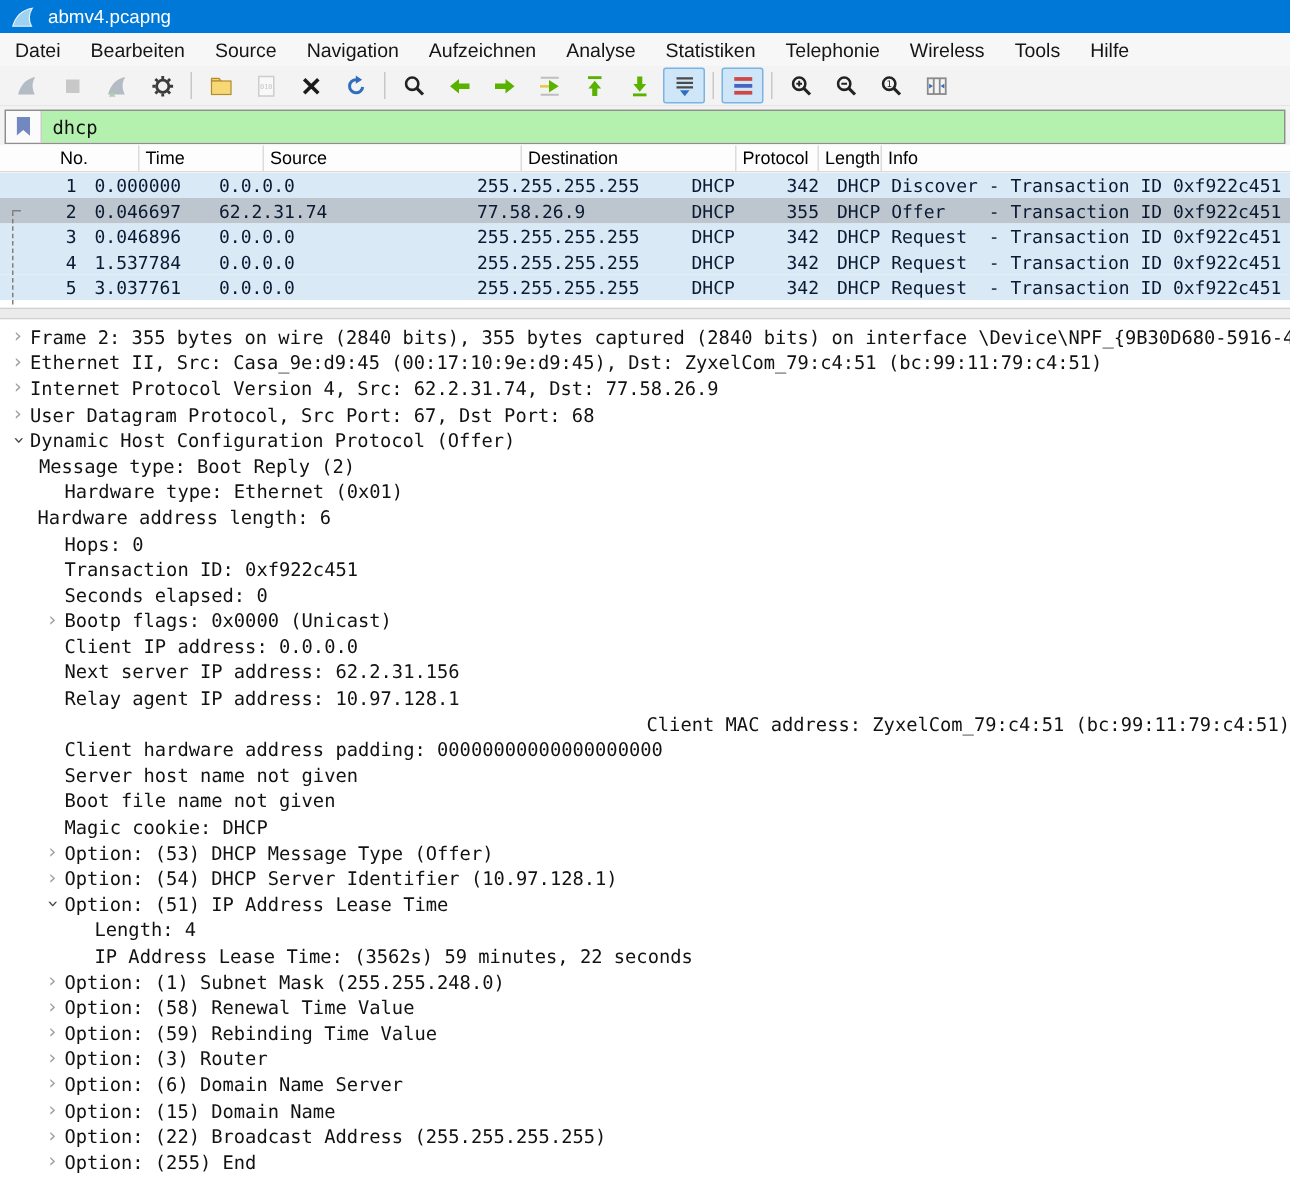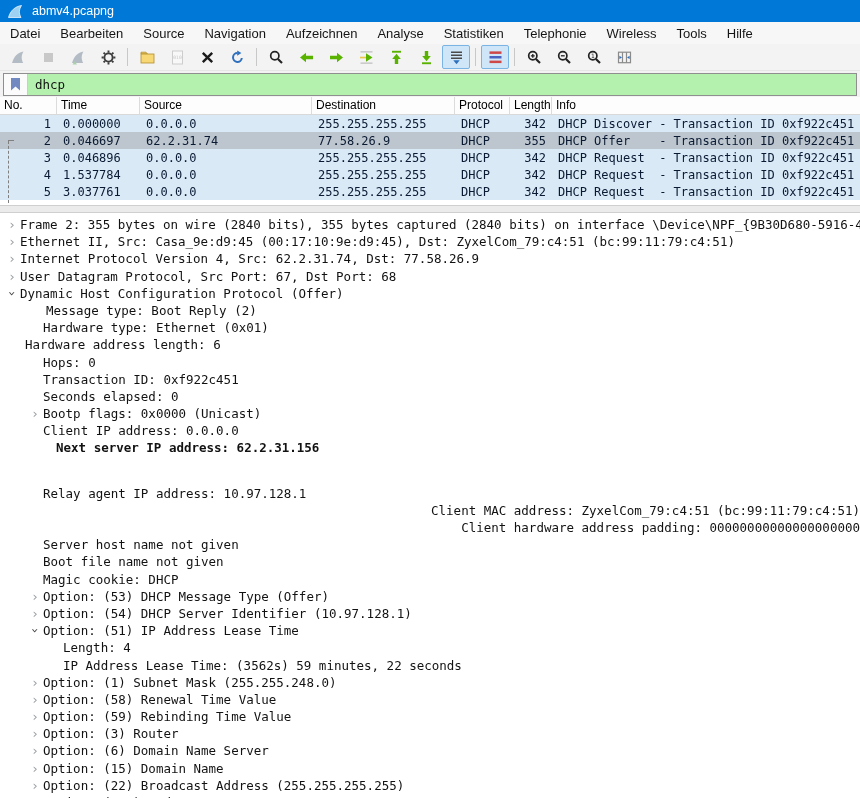--- a/index.html
+++ b/index.html
@@ -30,21 +30,21 @@
               display:flex;align-items:stretch;}
   .bookmark-btn{width:23px;background:#fbfbfb;border-right:1px solid #cccccc;
                 display:flex;align-items:center;justify-content:center;flex:none;}
   .bookmark-glyph{width:9px;height:13px;background:#7189c0;
                   clip-path:polygon(0 0,100% 0,100% 100%,50% 70%,0 100%);}
   .filter-input{flex:1;border:0;background:var(--filter-bg,#b5f1ae);
                 font:12.5px "DejaVu Sans Mono",monospace;color:#111;
                 padding:0 0 0 7px;outline:none;}
   
   .plist-header{height:17px;display:flex;background:#fdfdfd;
-                border-bottom:1px solid #d9d9d9;font-size:12px;color:#000;flex:none;}
+                border-bottom:1px solid #d9d9d9;font-size:12px;color:#000;flex:none;padding-left:36px;}
   .ph-cell{border-right:1px solid #dcdcdc;padding:1px 0 0 4px;box-sizing:border-box;
            white-space:nowrap;overflow:hidden;flex:none;}
   .plist-body{position:relative;height:90px;background:#fff;flex:none;
               font:12px "DejaVu Sans Mono",monospace;overflow:hidden;}
   .prow{height:17px;display:flex;background:var(--row-bg,#d9e9f6);
         color:var(--row-text,#0a1a33);align-items:center;}
   .prow.selected{background:var(--row-sel-bg,#bdc6ce);}
   .pcell{box-sizing:border-box;white-space:pre;overflow:hidden;flex:none;padding-left:6px;}
   .pcell.r{text-align:right;padding-left:0;padding-right:6px;}
   .conv-line{position:absolute;left:8px;top:26px;width:0;height:62px;
@@ -291,32 +291,32 @@
     </div>
 
   <div class="splitter"></div>
 
   <div class="details">
       <div class="dline" style="padding-left: 4px;"><span class="arrow collapsed">›</span><span class="dtext">Frame 2: 355 bytes on wire (2840 bits), 355 bytes captured (2840 bits) on interface \Device\NPF_{9B30D680-5916-4A82-94F4</span></div>
       <div class="dline" style="padding-left: 4px;"><span class="arrow collapsed">›</span><span class="dtext">Ethernet II, Src: Casa_9e:d9:45 (00:17:10:9e:d9:45), Dst: ZyxelCom_79:c4:51 (bc:99:11:79:c4:51)</span></div>
       <div class="dline" style="padding-left: 4px;"><span class="arrow collapsed">›</span><span class="dtext">Internet Protocol Version 4, Src: 62.2.31.74, Dst: 77.58.26.9</span></div>
       <div class="dline" style="padding-left: 4px;"><span class="arrow collapsed">›</span><span class="dtext">User Datagram Protocol, Src Port: 67, Dst Port: 68</span></div>
       <div class="dline" style="padding-left: 4px;"><span class="arrow expanded">›</span><span class="dtext">Dynamic Host Configuration Protocol (Offer)</span></div>
-      <div class="dline" style="padding-left: 30px;"><span class="arrow hidden">›</span><span class="dtext">Message type: Boot Reply (2)</span></div>
+      <div class="dline" style="padding-left: 10px;"><span class="arrow hidden">›</span><span class="dtext">Message type: Boot Reply (2)</span></div>
       <div class="dline" style="padding-left: 27px;"><span class="arrow hidden">›</span><span class="dtext">Hardware type: Ethernet (0x01)</span></div>
       <div class="dline" style="padding-left: 9px;"><span class="arrow hidden">›</span><span class="dtext">Hardware address length: 6</span></div>
       <div class="dline" style="padding-left: 27px;"><span class="arrow hidden">›</span><span class="dtext">Hops: 0</span></div>
       <div class="dline" style="padding-left: 27px;"><span class="arrow hidden">›</span><span class="dtext">Transaction ID: 0xf922c451</span></div>
       <div class="dline" style="padding-left: 27px;"><span class="arrow hidden">›</span><span class="dtext">Seconds elapsed: 0</span></div>
       <div class="dline" style="padding-left: 27px;"><span class="arrow collapsed">›</span><span class="dtext">Bootp flags: 0x0000 (Unicast)</span></div>
       <div class="dline" style="padding-left: 27px;"><span class="arrow hidden">›</span><span class="dtext">Client IP address: 0.0.0.0</span></div>
-      <div class="dline" style="padding-left: 40px; font-weight: bold;"><span class="arrow hidden">›</span><span class="dtext">Next server IP address: 62.2.31.156</span></div>
-      <div class="dline" style="padding-left: 27px; margin-top: 28px;"><span class="arrow hidden">›</span><span class="dtext">Relay agent IP address: 10.97.128.1</span></div>
+      <div class="dline" style="padding-left: 27px;"><span class="arrow hidden">›</span><span class="dtext">Next server IP address: 62.2.31.156</span></div>
+      <div class="dline" style="padding-left: 27px;"><span class="arrow hidden">›</span><span class="dtext">Relay agent IP address: 10.97.128.1</span></div>
       <div class="dline" style="padding-left: 27px; justify-content: flex-end;"><span class="arrow hidden">›</span><span class="dtext">Client MAC address: ZyxelCom_79:c4:51 (bc:99:11:79:c4:51)</span></div>
-      <div class="dline" style="padding-left: 27px; justify-content: flex-end;"><span class="arrow hidden">›</span><span class="dtext">Client hardware address padding: 00000000000000000000</span></div>
+      <div class="dline" style="padding-left: 27px;"><span class="arrow hidden">›</span><span class="dtext">Client hardware address padding: 00000000000000000000</span></div>
       <div class="dline" style="padding-left: 27px;"><span class="arrow hidden">›</span><span class="dtext">Server host name not given</span></div>
       <div class="dline" style="padding-left: 27px;"><span class="arrow hidden">›</span><span class="dtext">Boot file name not given</span></div>
       <div class="dline" style="padding-left: 27px;"><span class="arrow hidden">›</span><span class="dtext">Magic cookie: DHCP</span></div>
       <div class="dline" style="padding-left: 27px;"><span class="arrow collapsed">›</span><span class="dtext">Option: (53) DHCP Message Type (Offer)</span></div>
       <div class="dline" style="padding-left: 27px;"><span class="arrow collapsed">›</span><span class="dtext">Option: (54) DHCP Server Identifier (10.97.128.1)</span></div>
       <div class="dline" style="padding-left: 27px;"><span class="arrow expanded">›</span><span class="dtext">Option: (51) IP Address Lease Time</span></div>
       <div class="dline" style="padding-left: 47px;"><span class="arrow hidden">›</span><span class="dtext">Length: 4</span></div>
       <div class="dline" style="padding-left: 47px;"><span class="arrow hidden">›</span><span class="dtext">IP Address Lease Time: (3562s) 59 minutes, 22 seconds</span></div>
       <div class="dline" style="padding-left: 27px;"><span class="arrow collapsed">›</span><span class="dtext">Option: (1) Subnet Mask (255.255.248.0)</span></div>
       <div class="dline" style="padding-left: 27px;"><span class="arrow collapsed">›</span><span class="dtext">Option: (58) Renewal Time Value</span></div>

